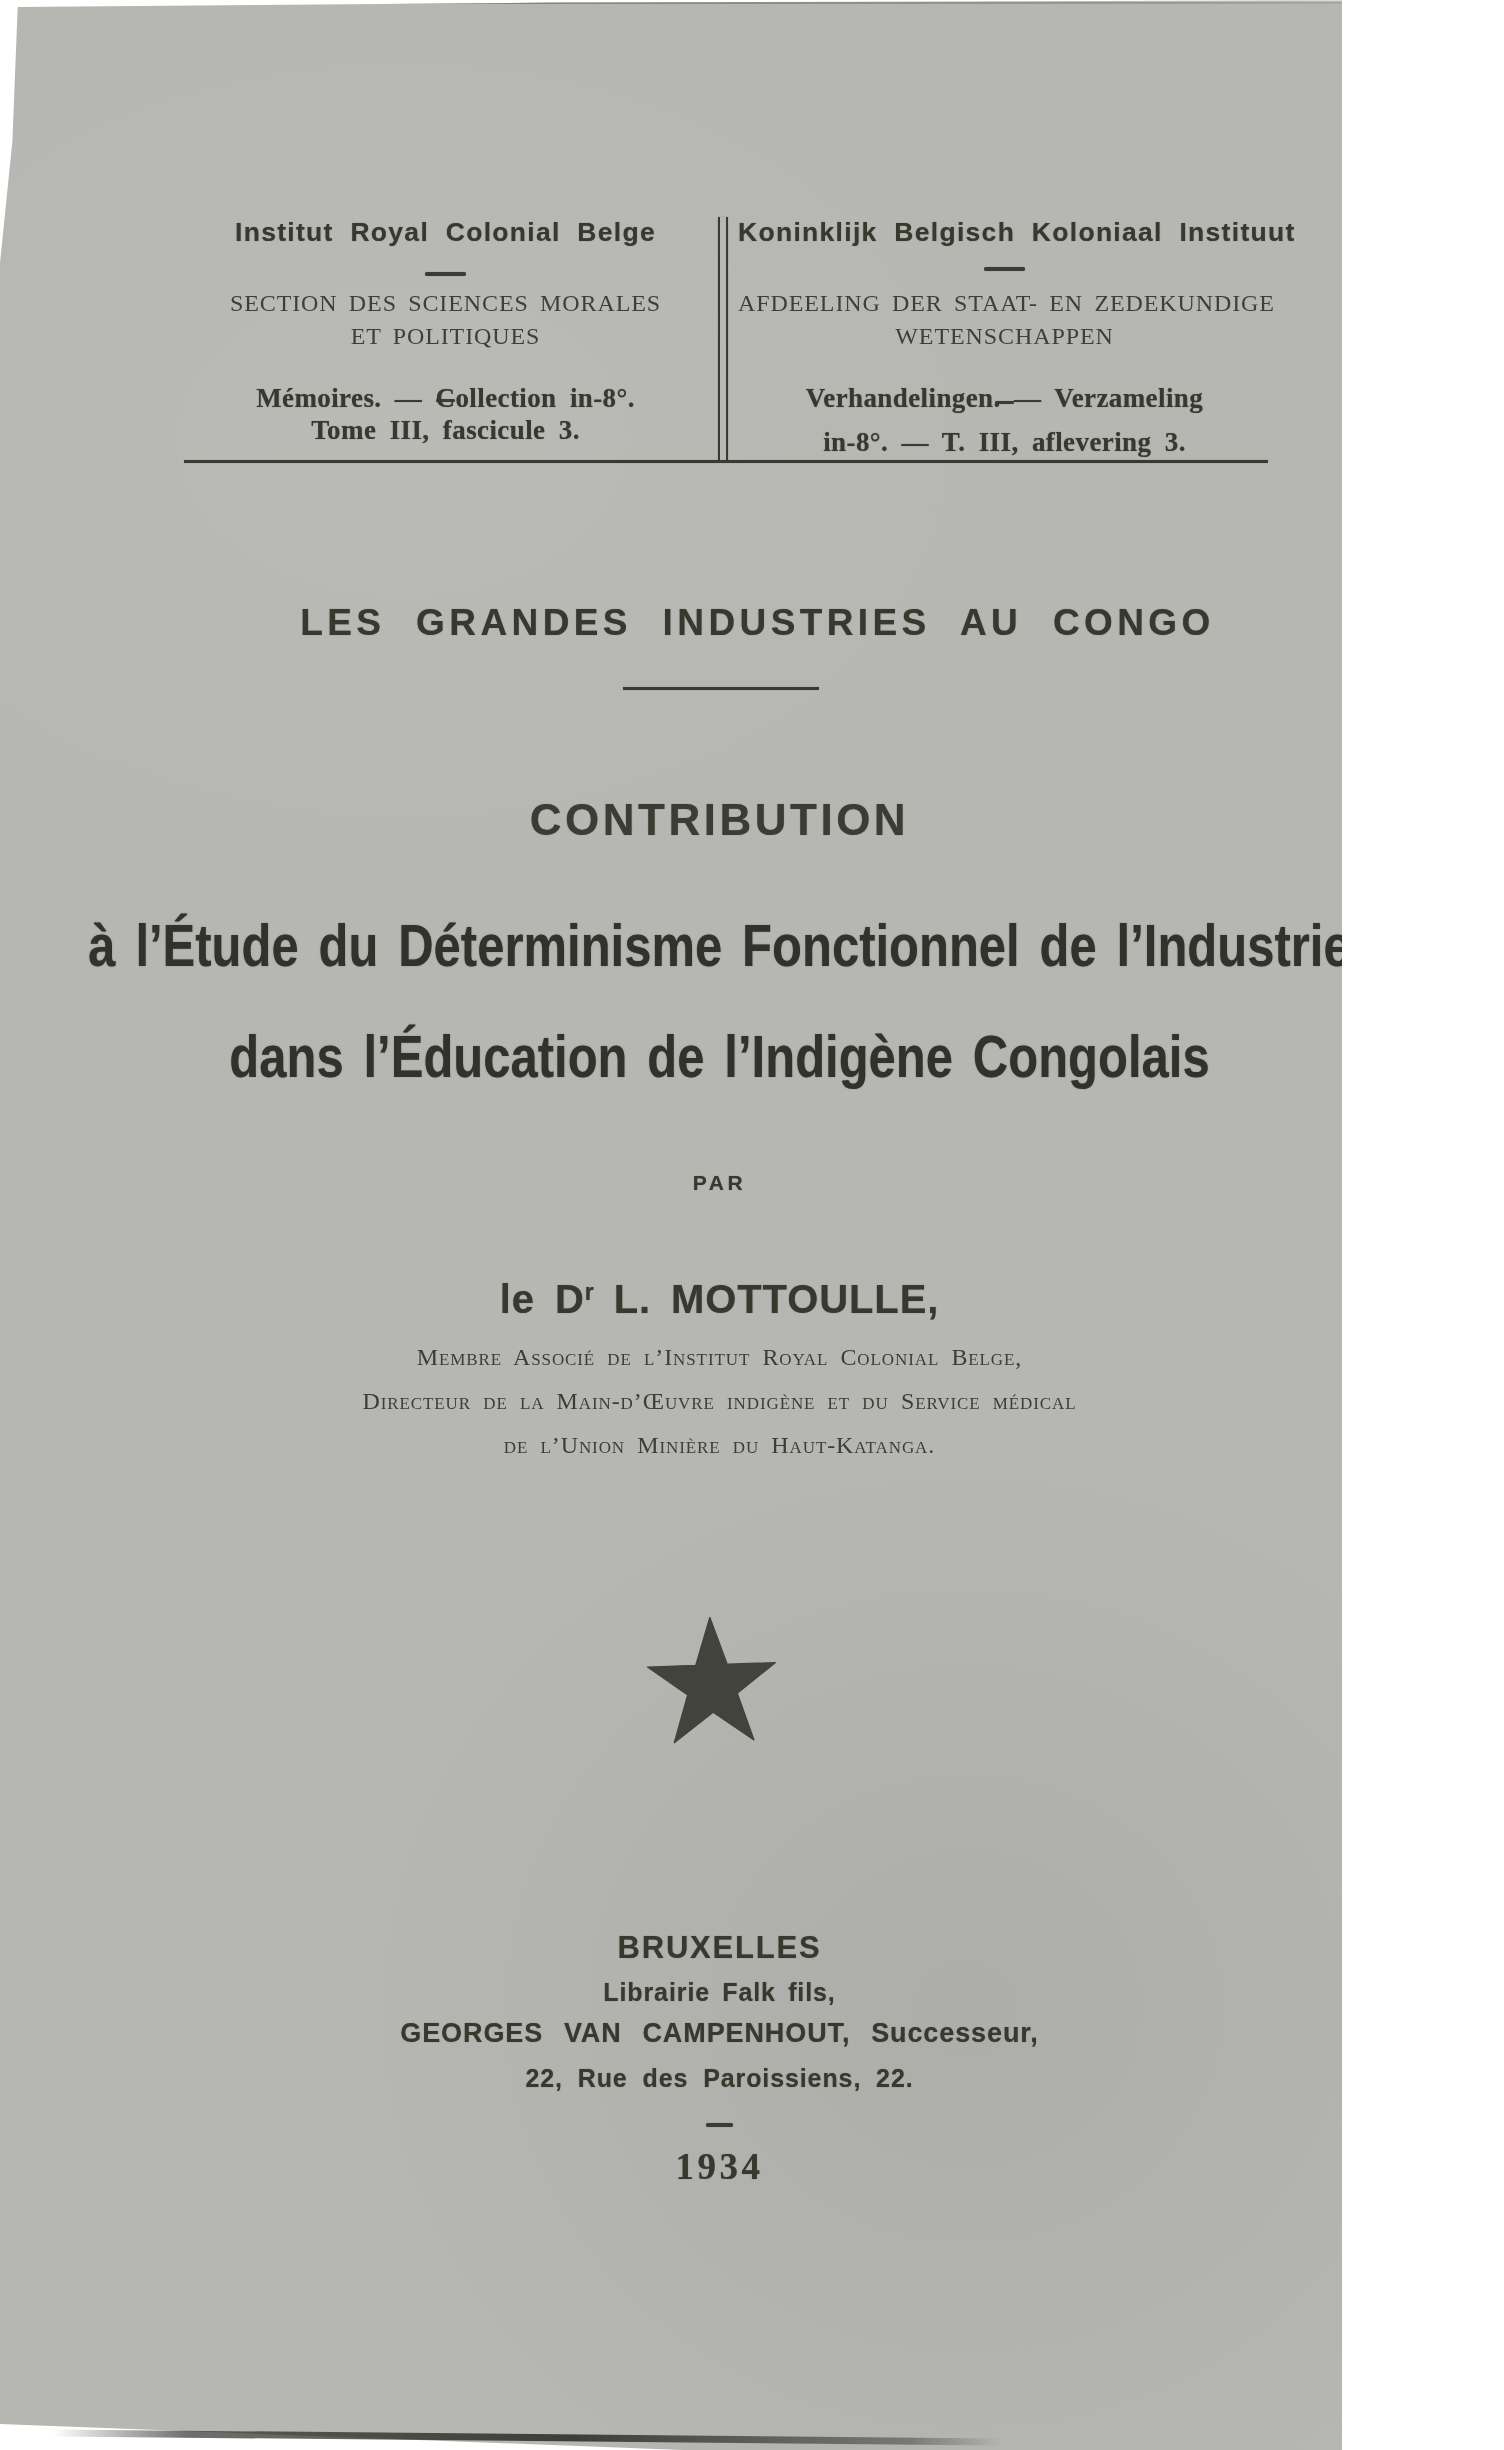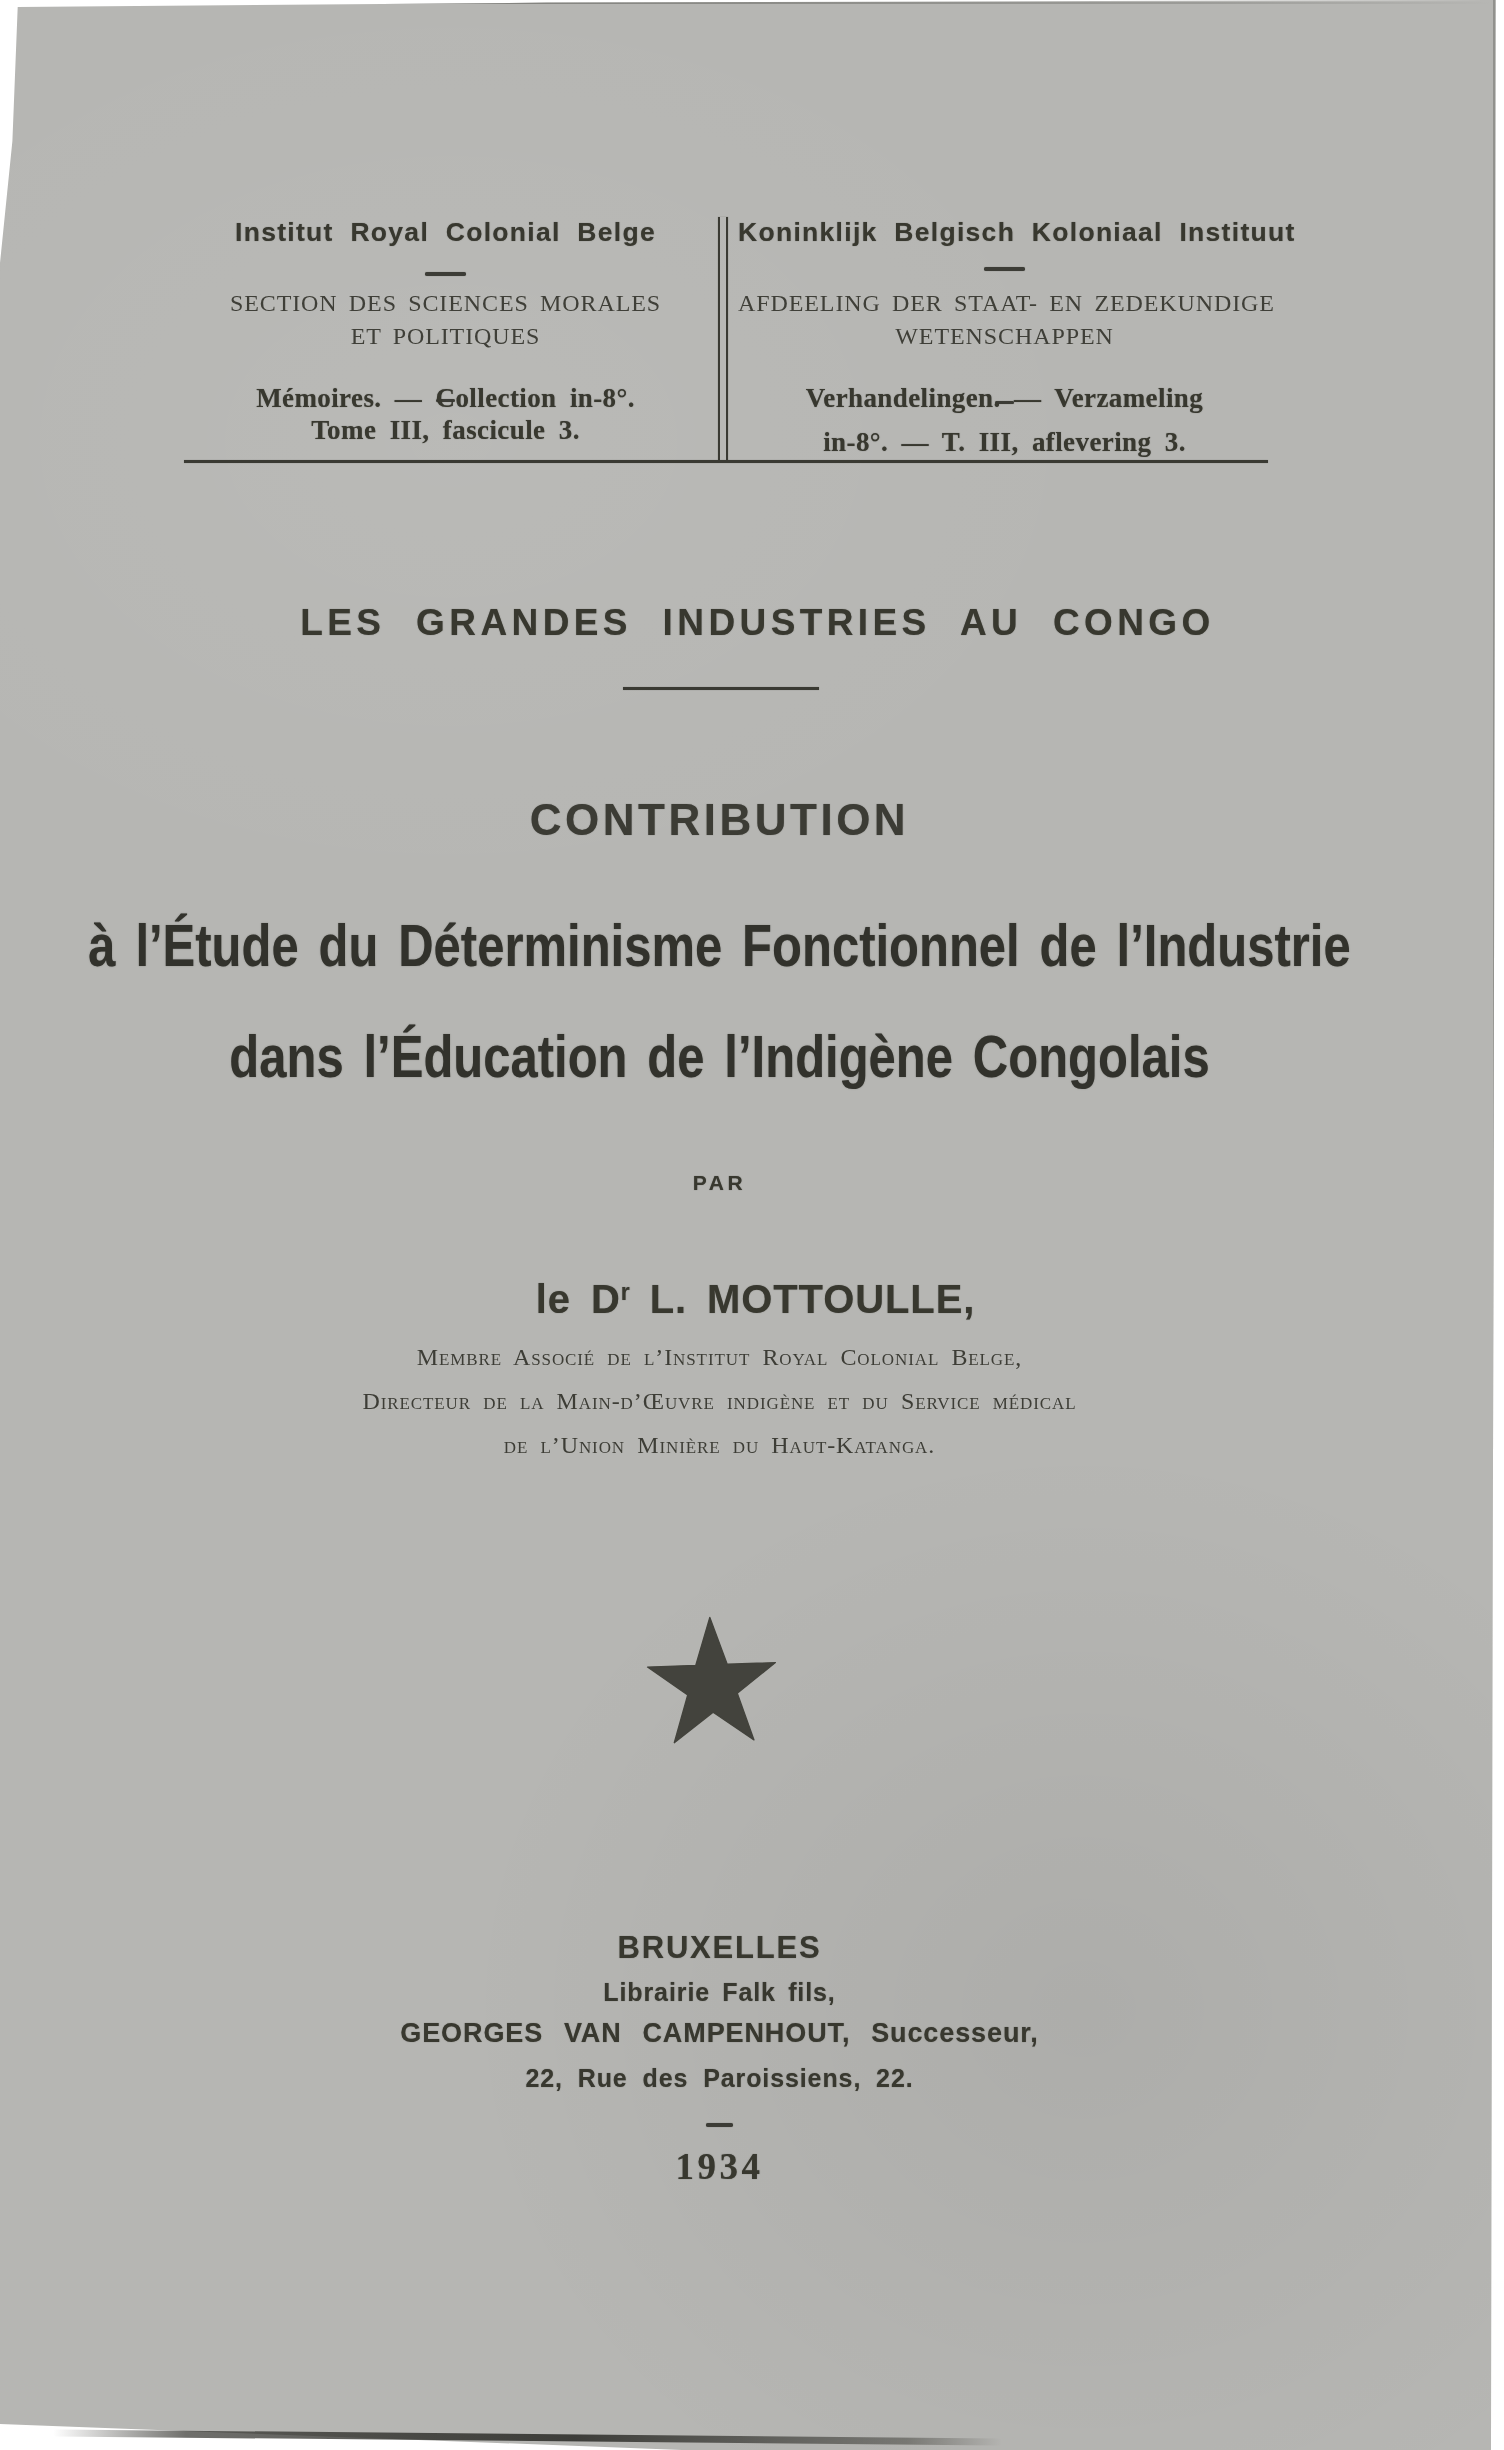--- a/index.html
+++ b/index.html
@@ -1,17 +1,17 @@
 <!DOCTYPE html>
 <html style="font-size:14px"><head>
 <meta charset="utf-8">
 <style>
   html,body{margin:0;padding:0;background:#ffffff;}
   #stage{
-    position:relative;width:1504px;height:2450px;overflow:hidden;
+    position:relative;width:1342px;height:2450px;overflow:hidden;
     background:#ffffff;
     font-family:"Liberation Sans","DejaVu Sans",sans-serif;
     text-decoration:underline;
   }
   #paper{
     position:absolute;inset:0;
     background:
       radial-gradient(1148px 795px at 30% 18%, rgba(255,255,255,.05), transparent 60%),
       radial-gradient(971px 883px at 72% 82%, rgba(0,0,0,.05), transparent 65%),
       #b6b6b3;
@@ -27,21 +27,21 @@
   .h-sc{font-family:"Liberation Serif","DejaVu Serif",serif;font-size:24px;letter-spacing:0.9px;word-spacing:4.4px;color:#3f3f38;}
   .h-serif-b{font-family:"Liberation Serif","DejaVu Serif",serif;font-weight:bold;font-size:27px;word-spacing:6.2px;letter-spacing:0.4px;}
   .dash{position:absolute;background:#3c3c36;border-radius:1.8px;box-shadow:0 0 0.9px rgba(46,46,40,.6);}
   .rule{position:absolute;background:#3a3a33;box-shadow:0 0 0.9px rgba(46,46,40,.6);}
   .vrule{position:absolute;width:6.2px;border-left:2.2px solid #3a3a33;border-right:2.2px solid #3a3a33;box-shadow:0 0 0.9px rgba(46,46,40,.5);}
   .series-title{font-weight:bold;font-size:37px;letter-spacing:4.4px;word-spacing:16px;white-space:nowrap;margin-left:38px;}
   .contribution{font-weight:bold;font-size:44px;letter-spacing:3.5px;color:#3c3c35;}
   .big-title{font-weight:bold;font-size:49px;letter-spacing:0px;word-spacing:6.2px;white-space:nowrap;
     transform:scaleY(1.22);transform-origin:top center;color:#32322c;}
   .par{font-weight:bold;font-size:21px;letter-spacing:3.5px;}
-  .author-name{font-weight:bold;font-size:40px;letter-spacing:0.9px;word-spacing:8px;white-space:nowrap;margin-left:36px;}
+  .author-name{font-weight:bold;font-size:40px;letter-spacing:0.9px;word-spacing:8px;white-space:nowrap;}
   .author-sup{font-size:23px;position:relative;top:-13.2px;letter-spacing:0;}
   .affil{font-family:"Liberation Serif","DejaVu Serif",serif;font-variant:small-caps;
     font-size:24px;letter-spacing:0.9px;word-spacing:5.3px;line-height:44px;color:#3d3d36;white-space:nowrap;}
   .imp-sans{font-weight:bold;white-space:nowrap;}
   .imp-year{font-family:"Liberation Serif","DejaVu Serif",serif;font-weight:bold;font-size:37px;letter-spacing:3.5px;}
   .edge-top{position:absolute;left:26.5px;top:1.8px;width:1466px;height:1.8px;
     background:linear-gradient(90deg,rgba(60,60,54,.55),rgba(60,60,54,.22) 80%,transparent);}
   .edge-right{position:absolute;top:0;left:1493px;width:1.8px;height:2450px;background:rgba(60,60,54,.30);}
   .edge-bottom{position:absolute;left:53px;top:2434px;width:949px;height:7px;border-radius:4.4px;
     transform:rotate(.55deg);

